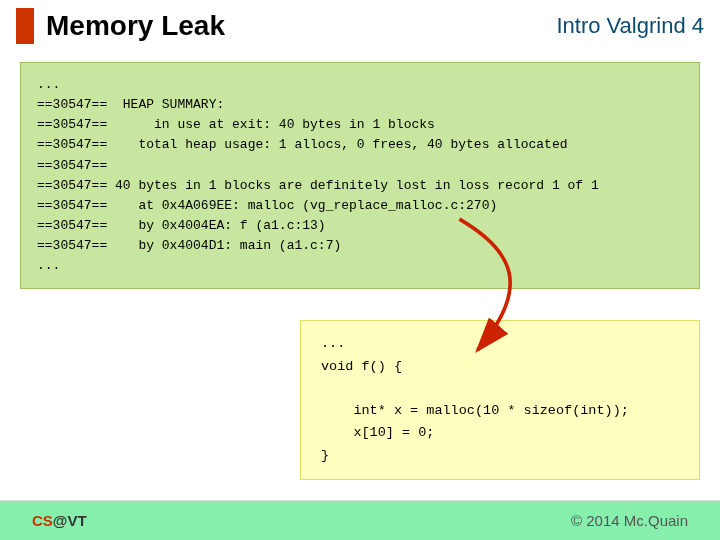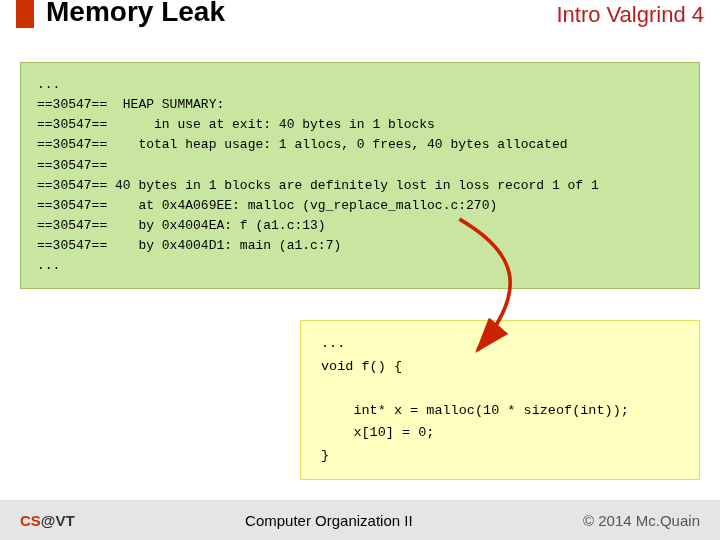--- a/index.html
+++ b/index.html
@@ -9,21 +9,21 @@
       height: 540px;
       background: #fff;
       font-family: Arial, sans-serif;
       overflow: hidden;
       position: relative;
     }
 
     
     #header {
       display: flex;
-      align-items: flex-end;
+      align-items: center;
       background: #fff;
       padding: 24px 16px;
       border-bottom: none;
       height: 52px;
       position: relative;
     }
 
     #header-accent {
       width: 18px;
       height: 36px;
@@ -34,21 +34,21 @@
 
     #title-text {
       font-size: 28px;
       font-weight: bold;
       color: #000;
       flex: 1;
     }
 
     #slide-label {
       font-size: 22px;
-      color: #b91c1c;
+      color: #0c4a6e;
       margin-left: auto;
     }
 
     
     #main {
       padding: 10px 20px 10px 20px;
       position: relative;
       height: 488px;
     }
 
@@ -108,23 +108,23 @@
     
     #footer {
       position: absolute;
       bottom: 0;
       left: 0;
       width: 720px;
       height: 40px;
       display: flex;
       align-items: center;
       justify-content: space-between;
-      padding: 0 20px;
+      padding: 0 32px;
       border-top: 1px solid #ddd;
-      background: #e5e5e5;
+      background: #86efac;
     }
 
     #footer-left {
       font-size: 15px;
       color: #333;
       font-weight: bold;
     }
 
     #footer-left span.cs {
       color: #cc3300;
@@ -182,15 +182,14 @@
     x[10] = 0;
 }</pre>
   </div>
 
 </div>
 
 <div id="footer">
   <div id="footer-left">
     <span class="cs">CS</span><span>@VT</span>
   </div>
-  <div id="footer-center">Computer Organization II</div>
   <div id="footer-right">© 2014 Mc.Quain</div>
 </div>
 
 </body></html>

